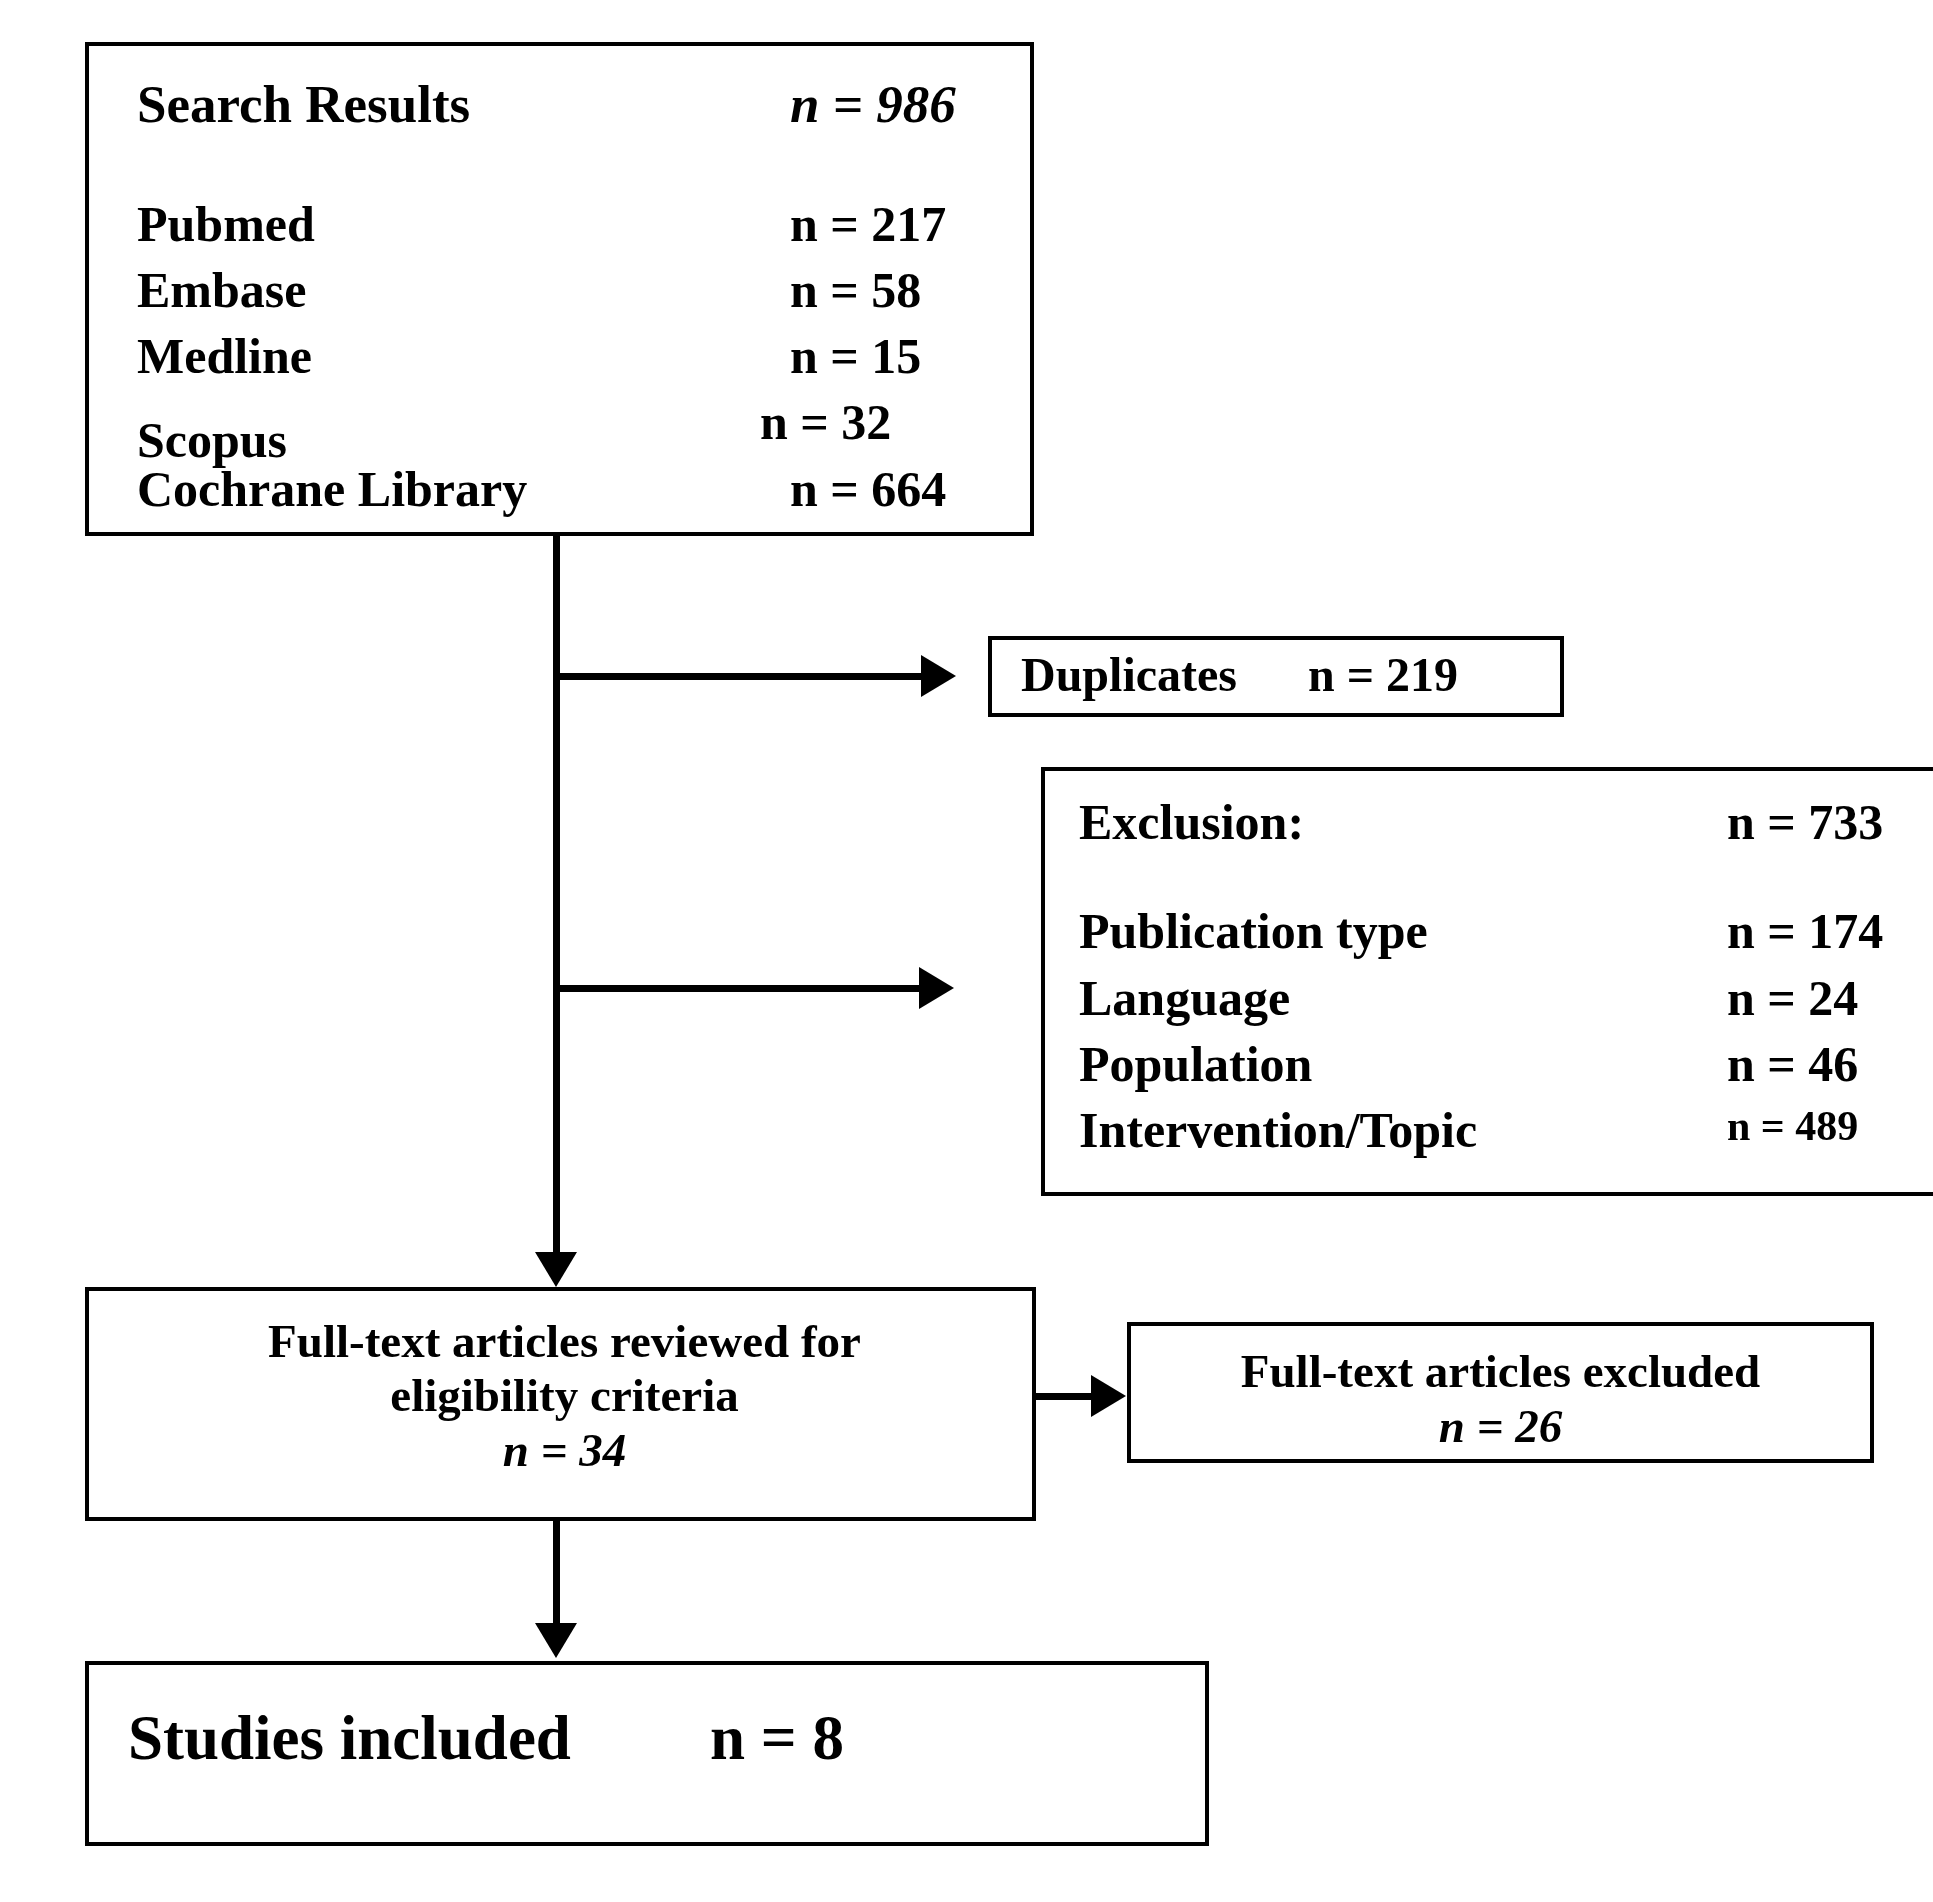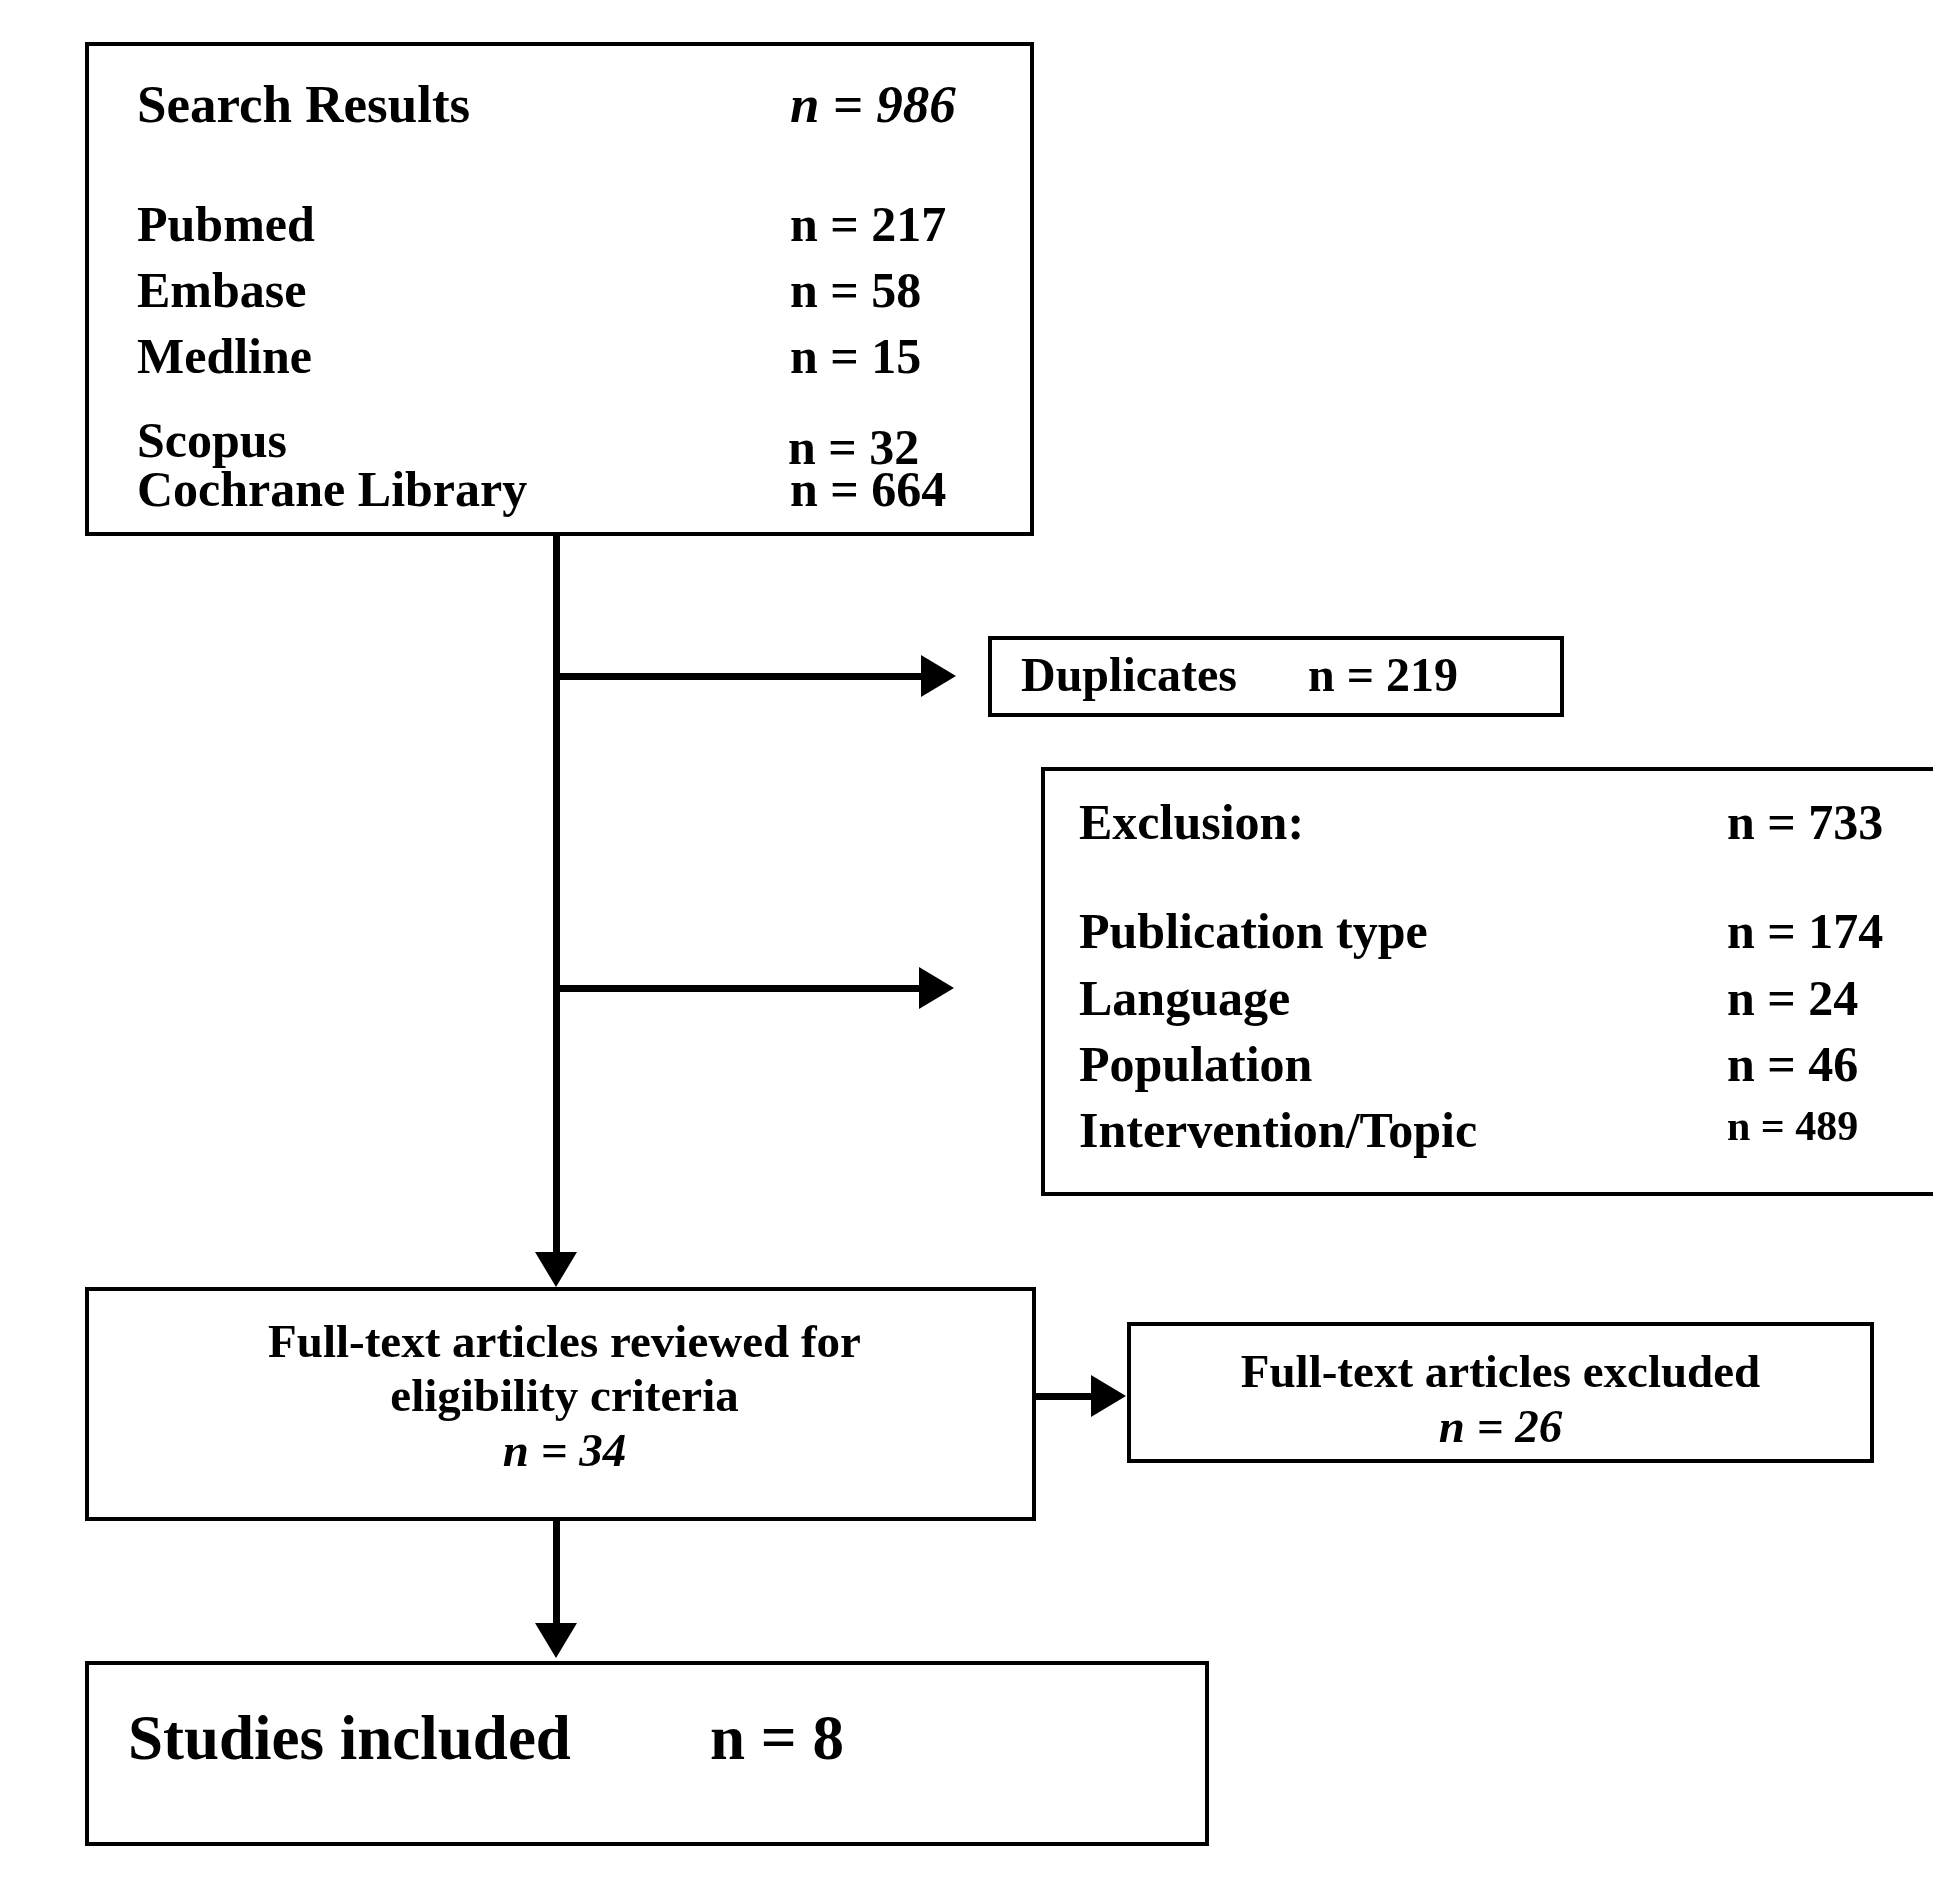--- a/index.html
+++ b/index.html
@@ -114,21 +114,21 @@
         <span class="val ital" style="left:701px; top:219px; font-size:50px;">n = 58</span>
       </div>
 
       <div class="row" style="height:0;">
         <span class="lbl" style="left:48px; top:285px; font-size:50px;">Medline</span>
         <span class="val ital" style="left:701px; top:285px; font-size:50px;">n = 15</span>
       </div>
 
       <div class="row" style="height:0;">
         <span class="lbl" style="left:48px; top:351px; font-size:50px;margin-top:18px;">Scopus</span>
-        <span class="val ital" style="left:699px; top:351px; font-size:50px;margin-top:25px;">n = 32</span>
+        <span class="val ital" style="left:671px; top:351px; font-size:50px;">n = 32</span>
       </div>
 
       <div class="row" style="height:0;">
         <span class="lbl" style="left:48px; top:418px; font-size:50px;">Cochrane Library</span>
         <span class="val ital" style="left:701px; top:418px; font-size:50px;text-align:center;">n = 664</span>
       </div>
 
     </div>
   </div>
 

